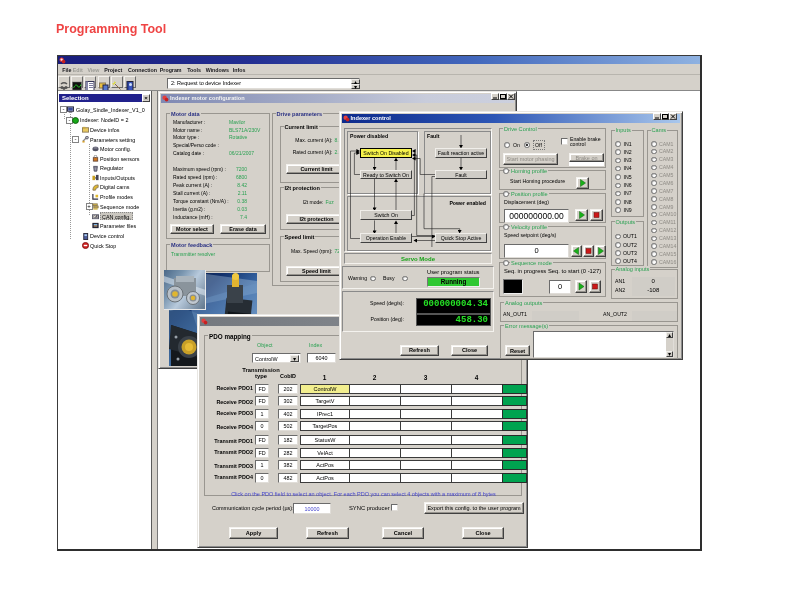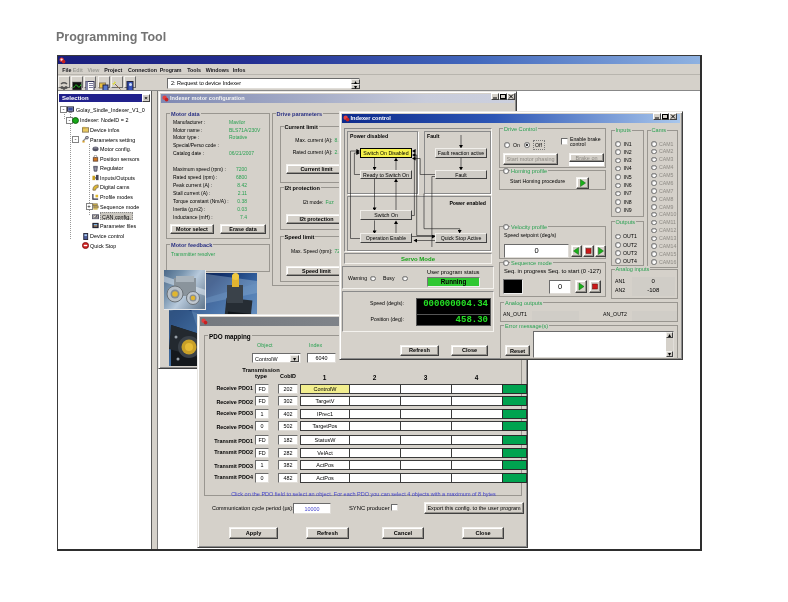--- a/index.html
+++ b/index.html
@@ -47,21 +47,21 @@
 #mcfg .gb .lbl { font-size:5px; }
 #mcfg .gb .gl { font-size:5.6px; }
 #mcfg .btn { font-size:5.4px; }
 #pdo .lbl { font-size:5.4px; }
 #pdo .fld { font-size:5.4px; }
 #ictl .lbl { font-size:5.2px; }
 .nbox { font-size:5.2px !important; }
 </style>
 </head>
 <body>
-<div class="a" style="left:56px; top:30px; font-size:12.5px; font-weight:bold; color:#737373;">Programming Tool</div>
+<div class="a" style="left:56px; top:22px; font-size:12.5px; font-weight:bold; color:#ef4444;">Programming Tool</div>
 <div class="a" id="app">
   <div class="a" id="tbar">
       <svg class="ric" viewBox="0 0 8 8">
         <circle cx="3" cy="3" r="2.5" fill="#e24040"></circle>
         <circle cx="5.2" cy="5.2" r="2.1" fill="#c82020"></circle>
         <path d="M1.6 3 L4.4 3 M3 1.6 L3 4.4" stroke="#fff" stroke-width="0.8"></path>
       </svg>
     </div>
   <div class="a" id="menub">
     <span style="left:4.3px;">File</span>
@@ -466,21 +466,21 @@
       <div class="sunk" style="left:2.5px; top:154.5px; width:152px; height:23px;">
         <div class="lbl" style="left:5px; top:8px;">Warning</div>
           <div class="rad" style="left:27px; top:8.5px;"></div>
         <div class="lbl" style="left:40px; top:8px;">Busy</div>
           <div class="rad" style="left:59px; top:8.5px;"></div>
         <div class="lbl" style="left:84px; top:2px; font-size:5.8px;">User program status</div>
         <div class="a" style="left:84px; top:10px; width:53px; height:9.5px; background:#2fc832; border:1px solid; border-color:#777 #eee #eee #777; text-align:center; font-size:6.3px; font-weight:bold; line-height:8.5px;">Running</div>
       </div>
       <div class="sunk" style="left:2.5px; top:179.5px; width:152px; height:41px;">
         <div class="lbl" style="left:0px; top:8px; width:61px; text-align:right;">Speed (deg/s):</div>
-        <div class="lcd" style="left:73px; top:6px; width:75px; height:28px; font-size:9px; line-height:10.5px; padding-right:2px;">000000004.34</div>
+        <div class="lcd" style="left:73px; top:6px; width:75px; height:16px; font-size:9px; line-height:10.5px; padding-right:2px;">000000004.34</div>
         <div class="lbl" style="left:0px; top:23.5px; width:61px; text-align:right;">Position (deg):</div>
         <div class="lcd" style="left:73px; top:21.5px; width:75px; height:12px; font-size:9px; line-height:10.5px; padding-right:2px;">458.30</div>
       </div>
       <div class="btn" style="left:60.5px; top:233.5px; width:39px; height:10.5px; line-height:9.5px;">Refresh</div>
       <div class="btn" style="left:111.5px; top:233.5px; width:37px; height:10.5px; line-height:9.5px;">Close</div>
       <div class="gb" style="left:159.5px; top:16.5px; width:107px; height:40px;">
         <span class="gl grn">Drive Control</span>
         <div class="rad" style="left:4px; top:13px;"></div>
           <div class="lbl" style="left:13px; top:12.5px;">On</div>
         <div class="rad" style="left:24px; top:13px;">
@@ -493,20 +493,32 @@
         <div class="btn" style="left:3px; top:23.5px; width:55px; height:12px; line-height:11px; font-weight:normal; font-size:5.5px; color:#8e8b85;">Start motor phasing</div>
         <div class="btn" style="left:69px; top:23.5px; width:35px; height:9px; line-height:8px; font-weight:normal; font-size:5.5px; color:#8e8b85;">Brake on</div>
         <div class="a" style="left:69px; top:33px; width:35px; height:3.5px; background:#fff;"></div>
       </div>
       <div class="gb" style="left:159.5px; top:58.5px; width:107px; height:20px;">
         <span class="gl grn" style="left:10px;">Homing profile</span>
         <div class="rad" style="left:3px; top:-3px; background:#fff;"></div>
         <div class="lbl" style="left:10px; top:7px;">Start Homing procedure</div>
         <div class="btn" style="left:76px; top:5.5px; width:13px; height:12px;"><svg width="11" height="10">
               <path d="M3.5 1.5 L8.5 5 L3.5 8.5 Z" fill="#18b018" stroke="#0a600a" stroke-width="0.5"></path>
+            </svg></div>
+      </div>
+      <div class="gb" style="left:159.5px; top:81.5px; width:107px; height:30px;">
+        <span class="gl grn" style="left:10px;">Position profile</span>
+        <div class="rad" style="left:3px; top:-3px;"></div>
+        <div class="lbl" style="left:4px; top:5px;">Displacement (deg)</div>
+        <div class="fld" style="left:4px; top:14.5px; width:65px; height:14px; font-size:8.5px; text-align:center; line-height:12.5px;">000000000.00</div>
+        <div class="btn" style="left:75px; top:15px; width:13px; height:12px;"><svg width="11" height="10">
+              <path d="M3.5 1.5 L8.5 5 L3.5 8.5 Z" fill="#18b018" stroke="#0a600a" stroke-width="0.5"></path>
+            </svg></div>
+        <div class="btn" style="left:90px; top:15px; width:13px; height:12px;"><svg width="11" height="10">
+              <rect x="3" y="2.5" width="5" height="5" fill="#cc1818" stroke="#600a0a" stroke-width="0.5"></rect>
             </svg></div>
       </div>
       <div class="gb" style="left:159.5px; top:114.5px; width:107px; height:33px;">
         <span class="gl grn" style="left:10px;">Velocity profile</span>
         <div class="rad" style="left:3px; top:-3px;"></div>
         <div class="lbl" style="left:4px; top:5px;">Speed setpoint (deg/s)</div>
         <div class="fld" style="left:4px; top:16.5px; width:65px; height:14px; font-size:7.5px; text-align:center; line-height:12.5px;">0</div>
         <div class="btn" style="left:71px; top:17.5px; width:11px; height:12px;"><svg width="9" height="10">
               <path d="M6.5 1.5 L1.5 5 L6.5 8.5 Z" fill="#18b018" stroke="#0a600a" stroke-width="0.5"></path>
             </svg></div>

